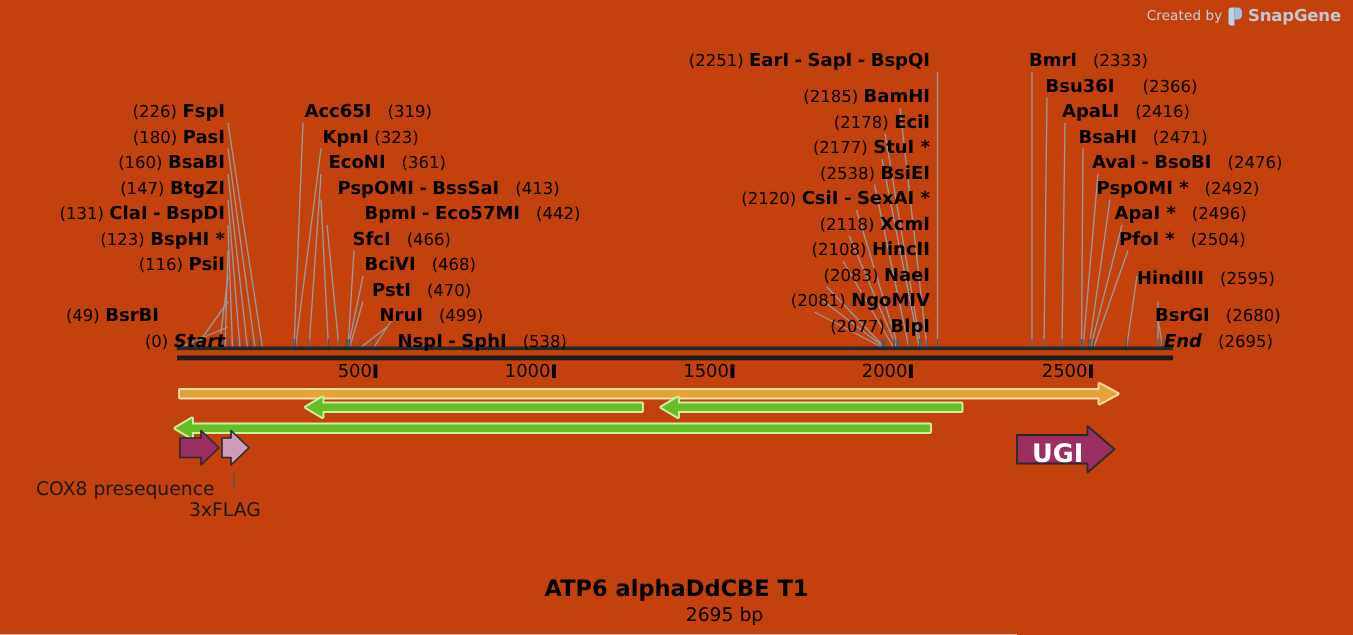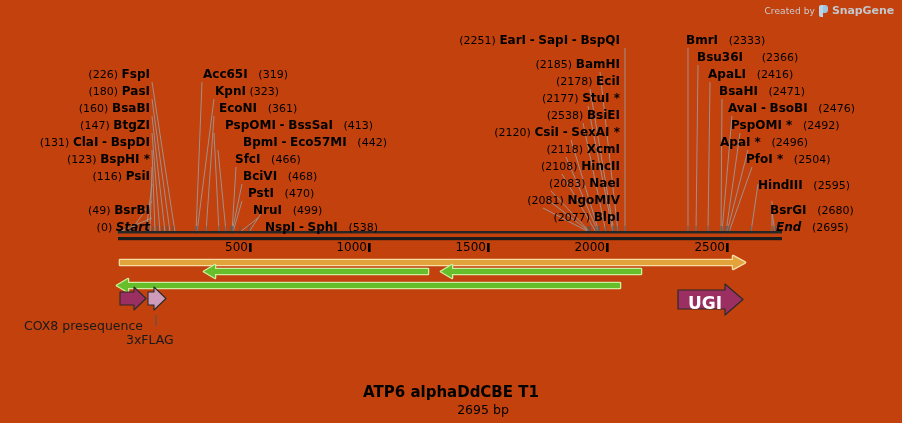--- a/index.html
+++ b/index.html
@@ -349,21 +349,21 @@
       <span class="enz">BspDI</span>
     </div>
     <div class="enz-row">
       <span class="pos">(123)</span>
       <span class="enz">BspHI *</span>
     </div>
     <div class="enz-row">
       <span class="pos">(116)</span>
       <span class="enz">PsiI</span>
     </div>
-    <div class="enz-row" style="margin-top:17px;">
+    <div class="enz-row" style="margin-top:17px;text-align:center;">
       <span class="pos">(49)</span>
       <span class="enz">BsrBI</span>
     </div>
     <div class="enz-row">
       <span class="pos">(0)</span>
       <span class="enz ital">Start</span>
     </div>
   </div>
 
   <div class="label-col col-left-b" style="left:203px; top:66px;">
@@ -488,21 +488,21 @@
     <div class="enz-row" style="margin-left:42px;">
       <span class="enz">AvaI</span>
       <span class="dash">-</span>
       <span class="enz">BsoBI</span>
       <span class="pos" style="margin-left:7px;">(2476)</span>
     </div>
     <div class="enz-row" style="margin-left:45px;">
       <span class="enz">PspOMI *</span>
       <span class="pos" style="margin-left:7px;">(2492)</span>
     </div>
-    <div class="enz-row" style="margin-left:34px;">
+    <div class="enz-row" style="margin-left:57px;">
       <span class="enz">ApaI *</span>
       <span class="pos" style="margin-left:7px;">(2496)</span>
     </div>
     <div class="enz-row" style="margin-left:60px;">
       <span class="enz">PfoI *</span>
       <span class="pos" style="margin-left:7px;">(2504)</span>
     </div>
     <div class="enz-row" style="margin-left:72px; margin-top:9px;">
       <span class="enz">HindIII</span>
       <span class="pos" style="margin-left:7px;">(2595)</span>

